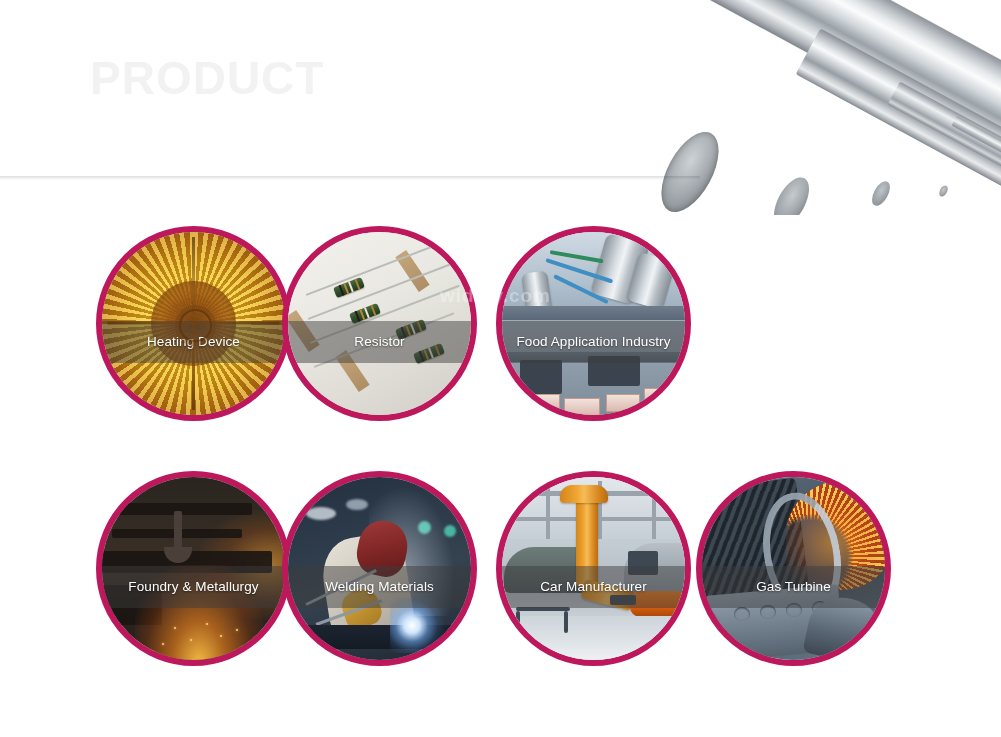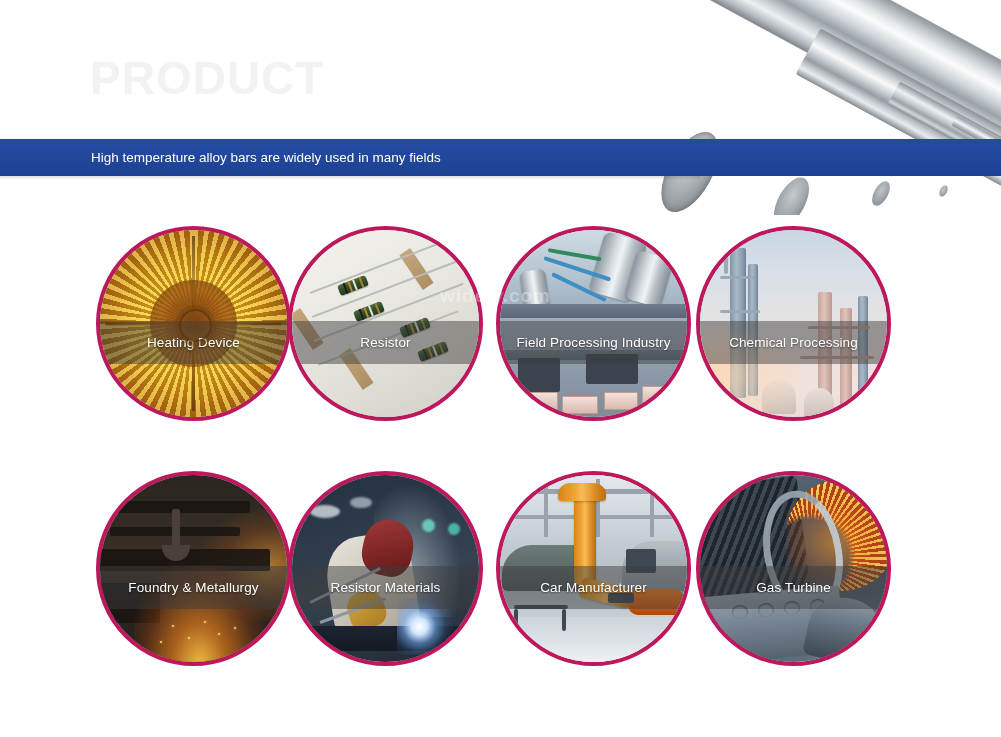--- a/index.html
+++ b/index.html
@@ -189,31 +189,31 @@
   #row-1 { top: 0px; }
   #row-2 { top: 245px; }
 
   .circle-cell {
     position: absolute;
     top: 0;
     width: 195px;
     height: 195px;
   }
   .circle-cell.c0 { left: 96px; }
-  .circle-cell.c1 { left: 288px; }
+  .circle-cell.c1 { left: 282px; }
   .circle-cell.c2 { left: 496px; }
   .circle-cell.c3 { left: 696px; }
 
   .circle {
     position: relative;
     width: 195px;
     height: 195px;
     border-radius: 50%;
     overflow: hidden;
-    border: 4px solid #be185d;
+    border: 6px solid #be185d;
     box-sizing: border-box;
     background: #dfe3e8;
   }
   .circle-art {
     position: absolute;
     left: 0; top: 0;
     width: 100%;
     height: 100%;
   }
   .circle-label-band {
@@ -611,24 +611,20 @@
       <div class="rod" id="rod1cap"></div>
       <div class="rod rod-body" id="rod2"></div>
       <div class="rod" id="rod2cap"></div>
       <div class="rod rod-body" id="rod3"></div>
       <div class="rod" id="rod3cap"></div>
       <div class="rod rod-body" id="rod4"></div>
       <div class="rod" id="rod4cap"></div>
     </div>
   </div>
 
-  <div id="banner">
-    <div id="banner-inner"></div>
-    <div id="banner-text">High temperature alloy bars are widely used in many fields</div>
-  </div>
   <div id="banner-shadow"></div>
 
   <div id="grid">
 
     <div class="grid-row" id="row-1">
 
       <div class="circle-cell c0">
         <div class="circle">
           <div class="circle-art art-heating">
             <div class="heat-spoke"></div>
@@ -697,47 +693,25 @@
             <div class="fp-belt" style="top:74px;  height:14px;"></div>
             <div class="fp-belt" style="top:120px; height:10px;"></div>
             <div class="fp-dark" style="left:18px;  top:128px; width:42px; height:34px;"></div>
             <div class="fp-dark" style="left:86px;  top:124px; width:52px; height:30px;"></div>
             <div class="fp-box" style="left:26px;  top:162px; width:30px; height:16px;"></div>
             <div class="fp-box" style="left:62px;  top:166px; width:34px; height:16px;"></div>
             <div class="fp-box" style="left:104px; top:162px; width:32px; height:16px;"></div>
             <div class="fp-box" style="left:142px; top:156px; width:28px; height:15px;"></div>
           </div>
           <div class="circle-label-band">
-            <span class="circle-label">Field Processing Industry</span>
+            <span class="circle-label">Food Application Industry</span>
           </div>
         </div>
       </div>
 
-      <div class="circle-cell c3">
-        <div class="circle">
-          <div class="circle-art art-chem">
-            <div class="ch-tower" style="left:30px;  top:18px;  width:16px;  height:150px;"></div>
-            <div class="ch-tower" style="left:48px;  top:34px;  width:10px;  height:132px;"></div>
-            <div class="ch-tower pink" style="left:118px; top:62px; width:14px; height:112px;"></div>
-            <div class="ch-tower pink" style="left:140px; top:78px; width:12px; height:100px;"></div>
-            <div class="ch-tower" style="left:158px; top:66px; width:10px; height:110px;"></div>
-            <div class="ch-pipe" style="left:24px;  top:10px;  width:4px;  height:34px;"></div>
-            <div class="ch-pipe" style="left:20px;  top:46px;  width:34px; height:3px;"></div>
-            <div class="ch-pipe" style="left:20px;  top:80px;  width:40px; height:3px;"></div>
-            <div class="ch-pipe pk" style="left:108px; top:96px; width:62px; height:3px;"></div>
-            <div class="ch-pipe pk" style="left:100px; top:126px; width:74px; height:3px;"></div>
-            <div class="ch-tank" style="left:62px;  top:150px; width:34px; height:34px;"></div>
-            <div class="ch-tank" style="left:104px; top:158px; width:30px; height:30px;"></div>
-            <div class="ch-glow"></div>
-          </div>
-          <div class="circle-label-band">
-            <span class="circle-label">Chemical Processing</span>
-          </div>
-        </div>
-      </div>
     </div>
 
     <div class="grid-row" id="row-2">
 
       <div class="circle-cell c0">
         <div class="circle">
           <div class="circle-art art-foundry">
             <div class="fd-glow2"></div>
             <div class="fd-beam" style="left:0;   top:26px; width:150px; height:12px;"></div>
             <div class="fd-beam" style="left:10px; top:52px; width:130px; height:9px;"></div>
@@ -769,21 +743,21 @@
             <div class="wd-smoke"></div>
             <div class="wd-worker-body"></div>
             <div class="wd-helmet"></div>
             <div class="wd-glove"></div>
             <div class="wd-rod" style="left:18px; top:126px; width:78px; transform:rotate(-26deg);"></div>
             <div class="wd-rod" style="left:28px; top:146px; width:70px; transform:rotate(-20deg);"></div>
             <div class="wd-table"></div>
             <div class="wd-arc"></div>
           </div>
           <div class="circle-label-band">
-            <span class="circle-label">Resistor Materials</span>
+            <span class="circle-label">Welding Materials</span>
           </div>
         </div>
       </div>
 
       <div class="circle-cell c3">
         <div class="circle">
           <div class="circle-art art-turbine">
             <div class="gt-blades"></div>
             <div class="gt-hot"></div>
             <div class="gt-hotglow"></div>

